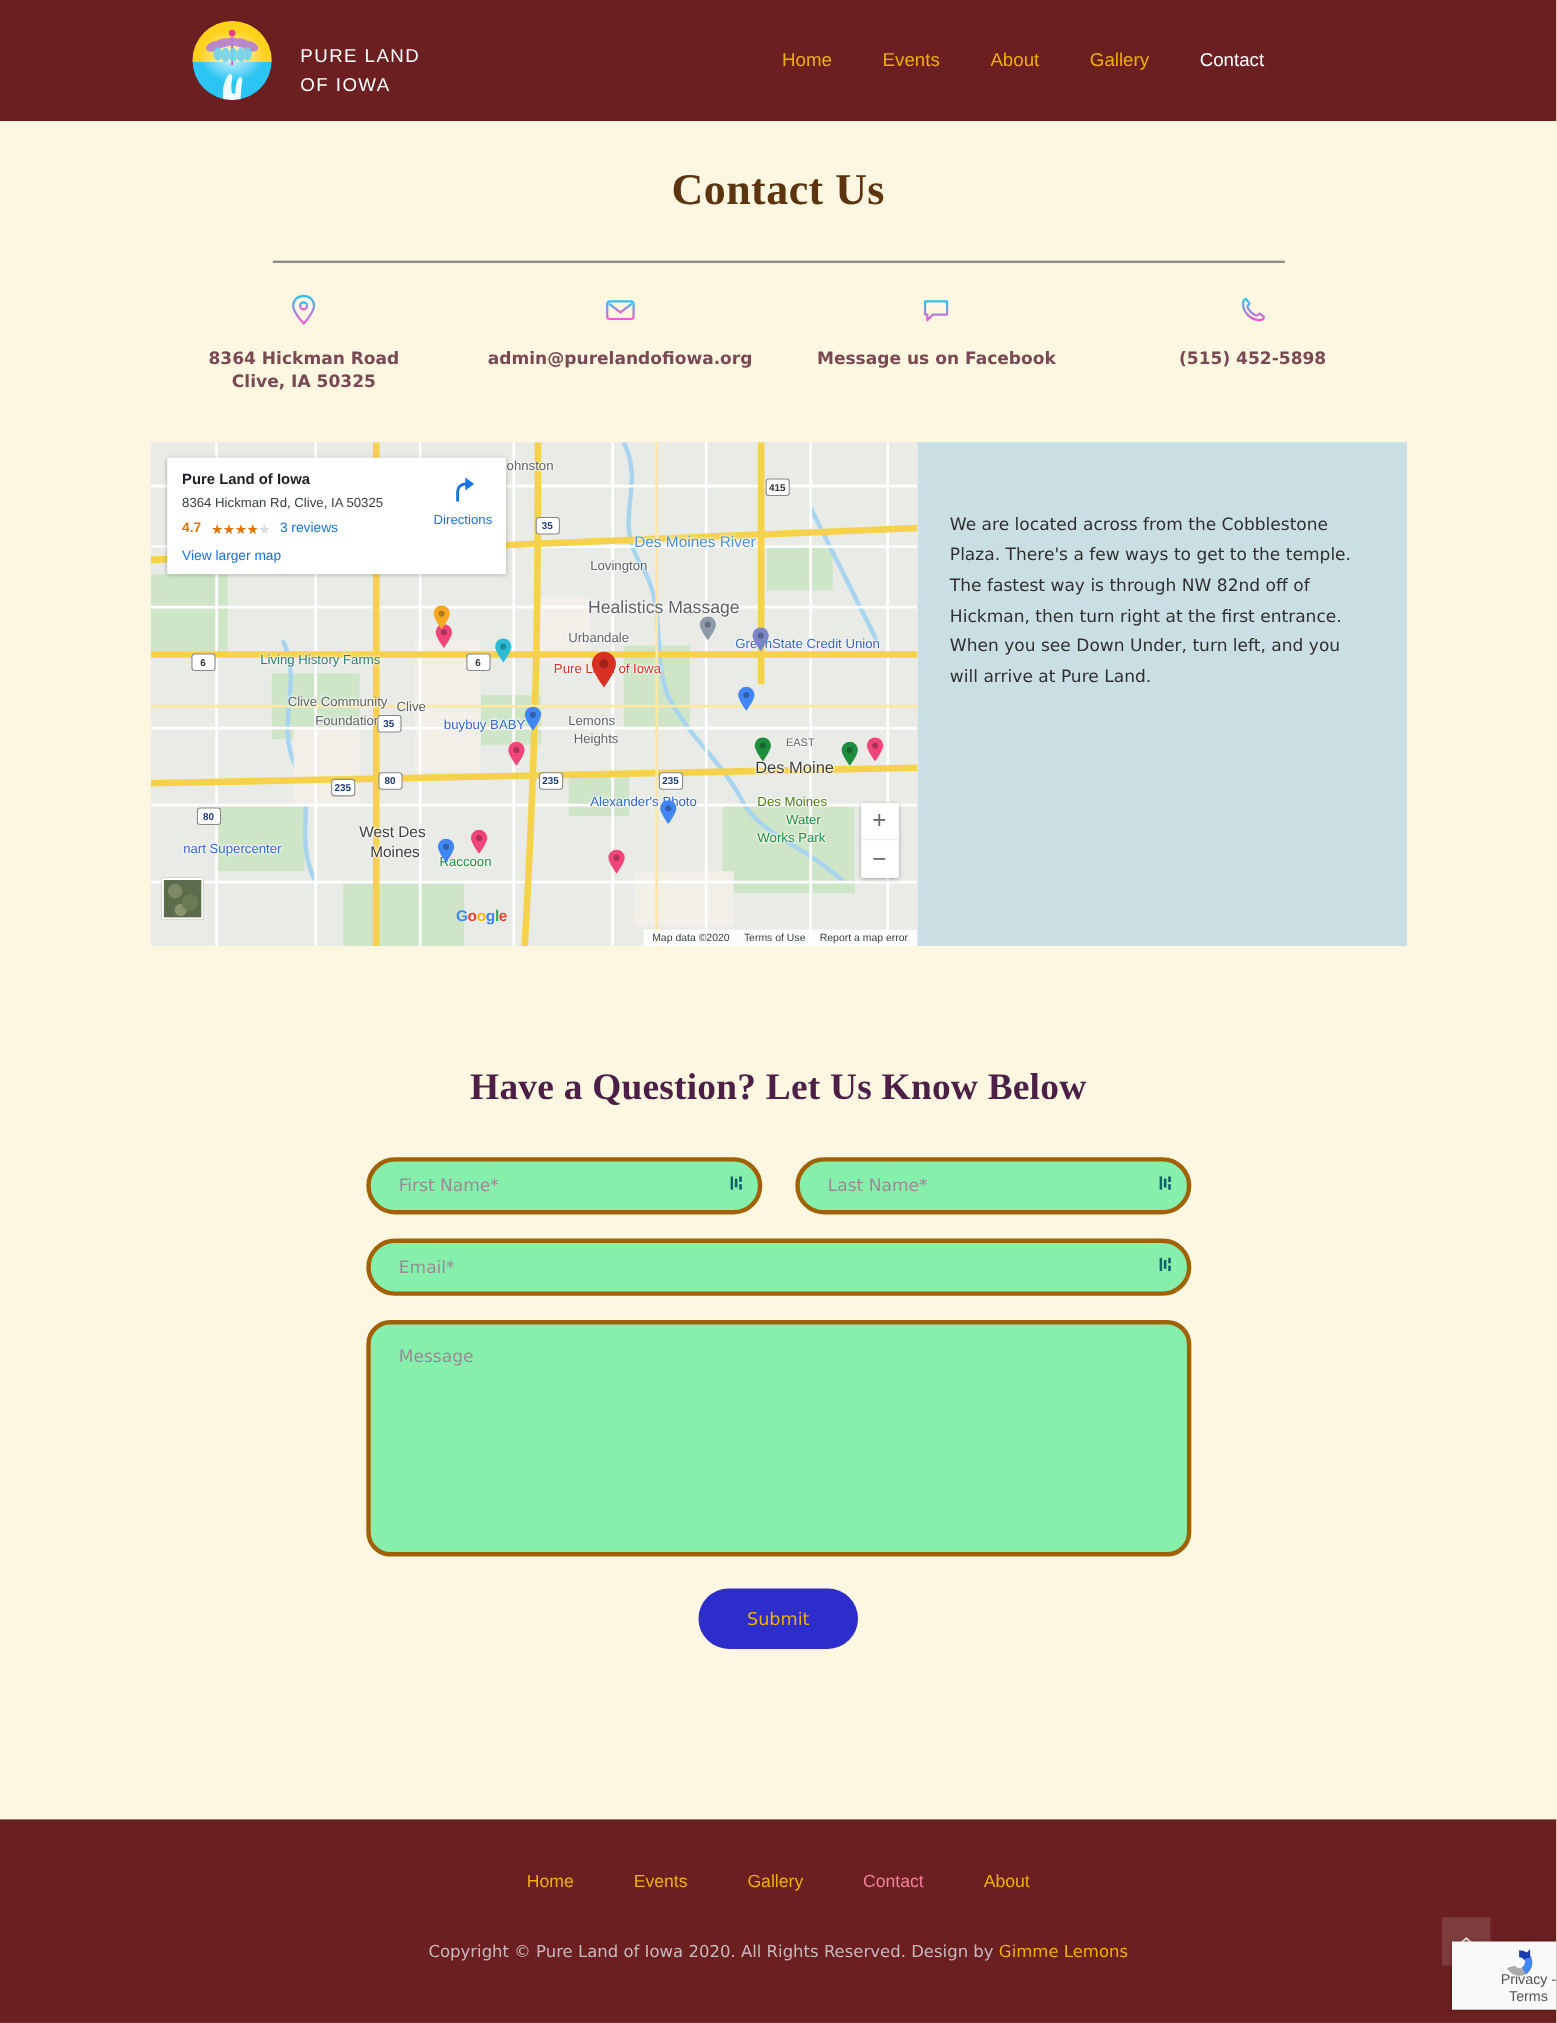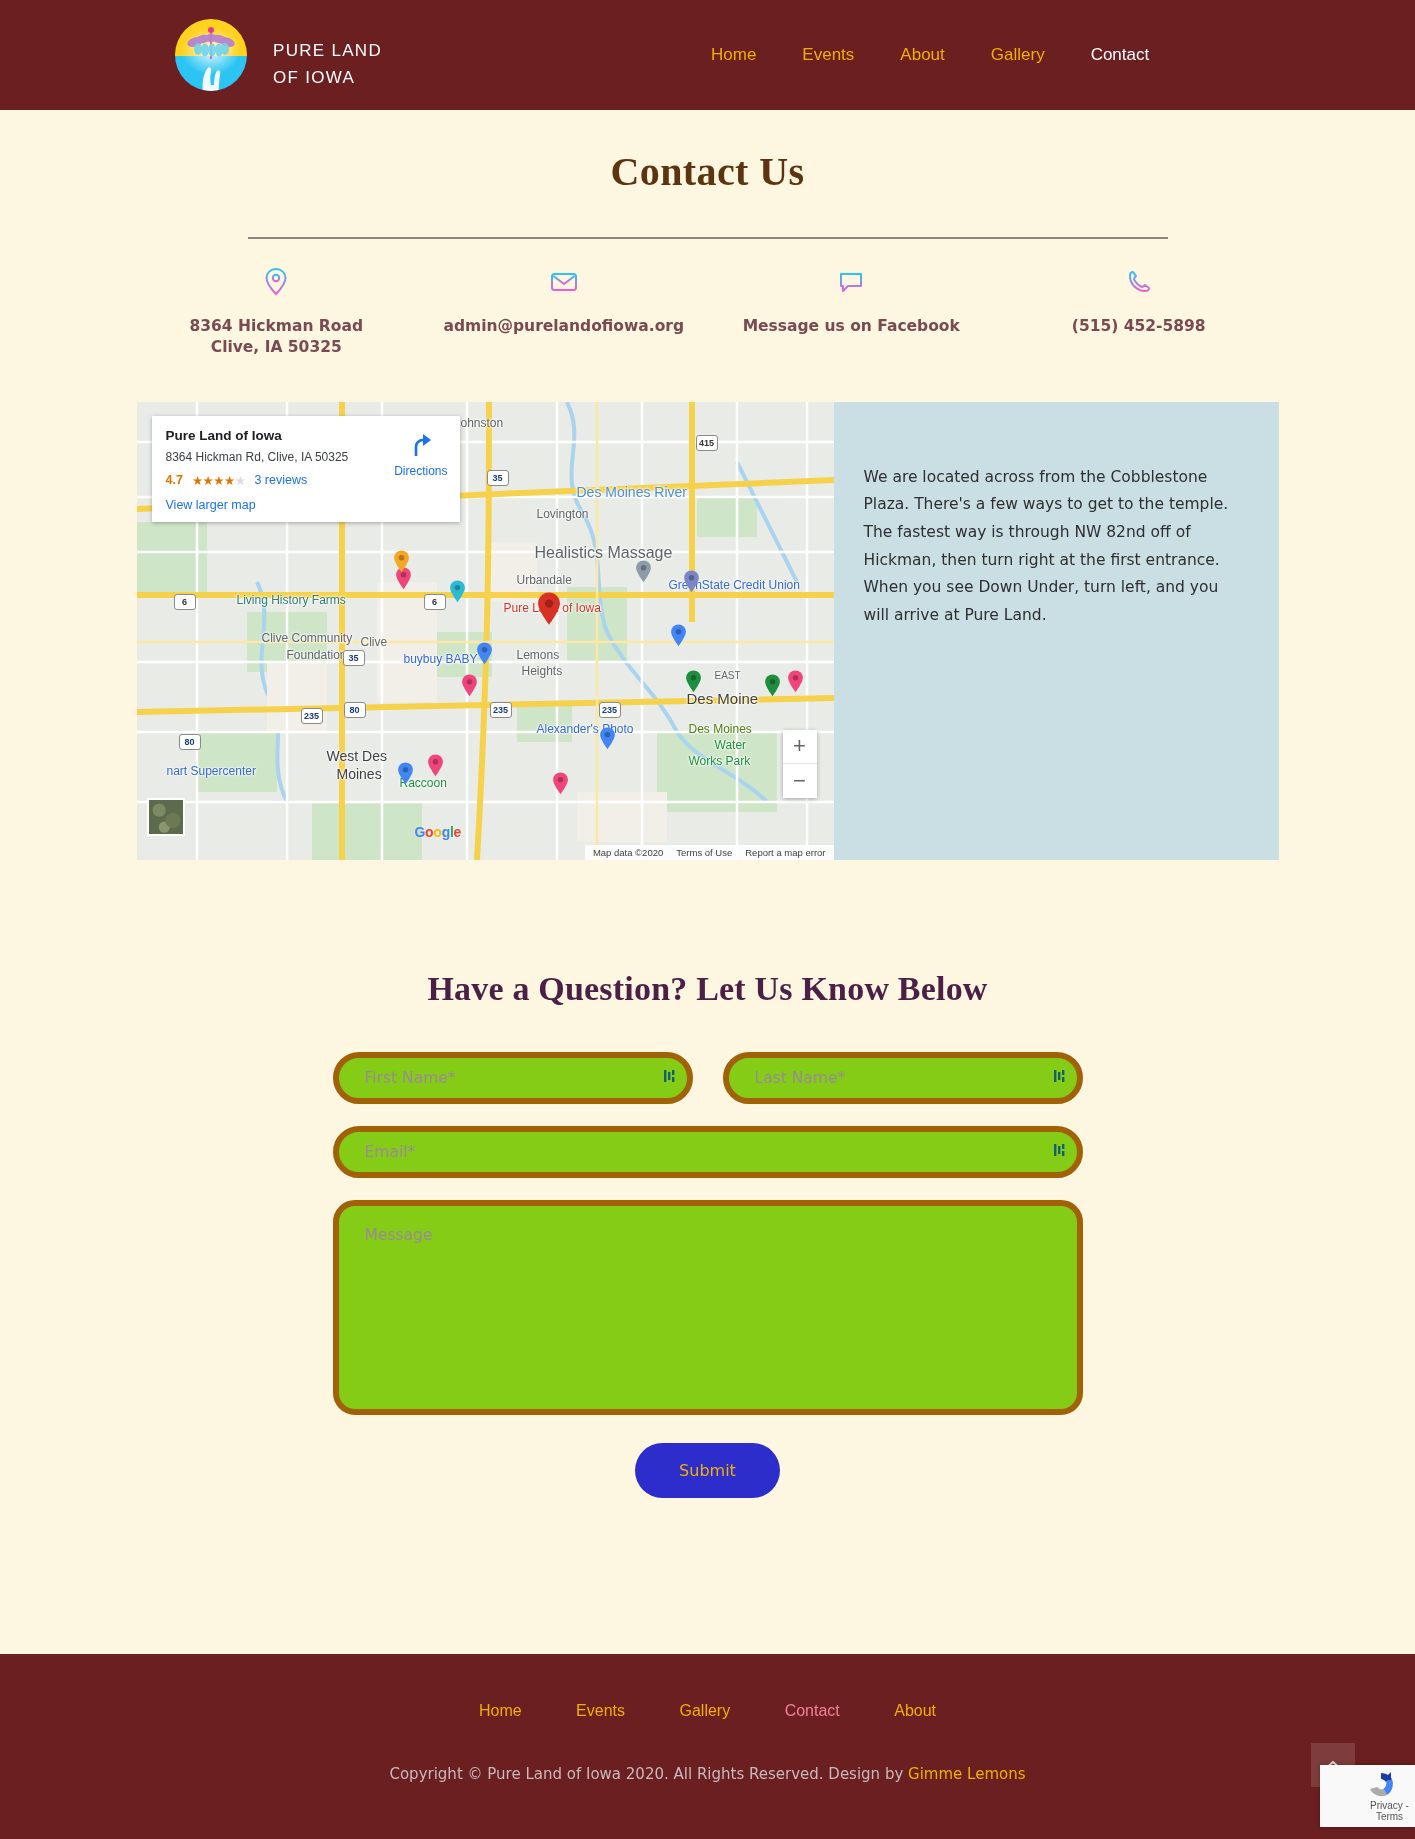--- a/index.html
+++ b/index.html
@@ -137,22 +137,22 @@
   
   .form-section{ margin-top:110px; text-align:center; }
   .form-title{
     font-family:"Liberation Serif", serif; font-weight:bold;
     font-size:34px; color:#4b1f46; letter-spacing:.2px;
   }
   .contact-form{ width:750px; margin:44px auto 0; }
   .row{ display:flex; gap:30px; }
   .field{ position:relative; flex:1; margin-bottom:22px; }
   .field input, .field textarea{
-    width:100%; border:6px solid #a16207; border-radius:30px;
-    background:#84cc16; padding:0 44px 0 26px; height:52px;
+    width:100%; border:4px solid #a16207; border-radius:30px;
+    background:#86efac; padding:0 44px 0 26px; height:52px;
     font-size:15.5px; color:#6c5866; outline:none;
     font-family:"DejaVu Sans", sans-serif;
   }
   .field textarea{
     height:215px; border-radius:22px; padding:19px 26px; resize:none;
     line-height:1.4;
   }
   .field input::placeholder, .field textarea::placeholder{ color:#9b8a95; }
   .field .glyph{
     position:absolute; right:18px; top:50%; transform:translateY(-50%);
@@ -185,21 +185,21 @@
     background:rgba(255,255,255,.13); display:flex; align-items:center;
     justify-content:center; cursor:pointer;
   }
   .recaptcha-badge{
     position:absolute; right:0; bottom:12px; width:95px; height:62px;
     background:#f9f9f9; box-shadow:0 0 5px rgba(0,0,0,.25);
     display:flex; flex-direction:column; align-items:center; justify-content:flex-end;
     padding-bottom:5px;
   }
   .recaptcha-badge .rc-logo{ position:absolute; top:4px; right:14px; }
-  .recaptcha-badge .rc-text{ font-size:10px; color:#555;margin-left:44px; }
+  .recaptcha-badge .rc-text{ font-size:13px; color:#555;margin-left:44px; }
 </style>
 </head>
 <body>
 
 <header class="site-header">
   <div class="brand">
     <div class="logo-mark">
       <div class="glow"></div>
       <svg class="lotus" width="72" height="40" viewBox="0 0 72 40">
         <circle cx="36" cy="5" r="3" fill="#e8398b"></circle>

